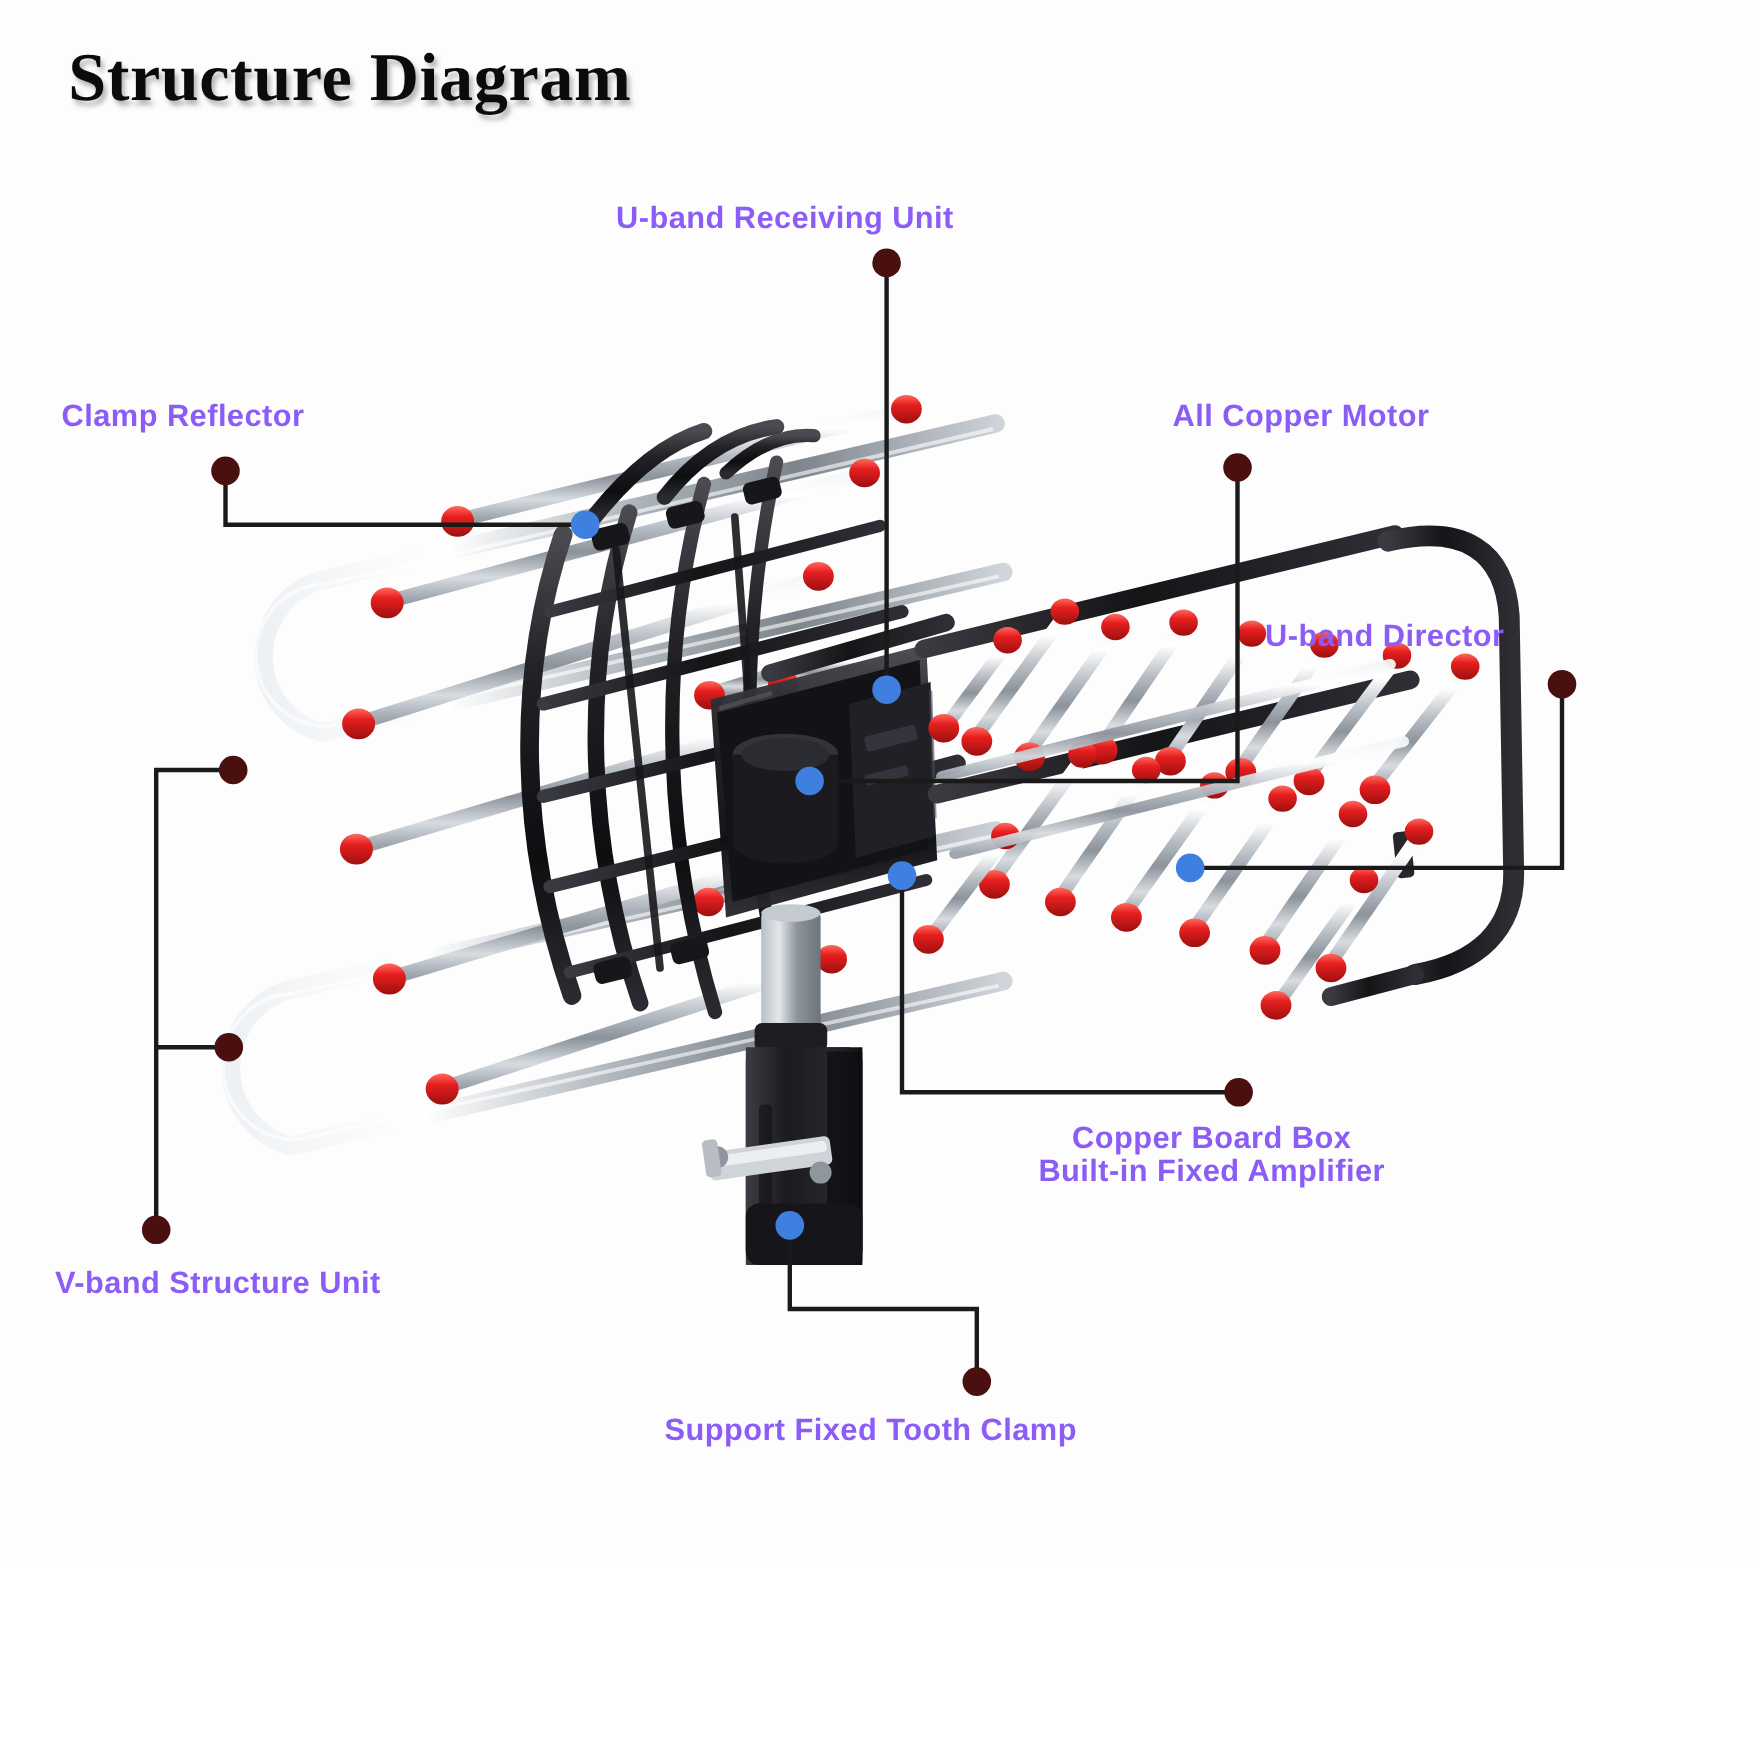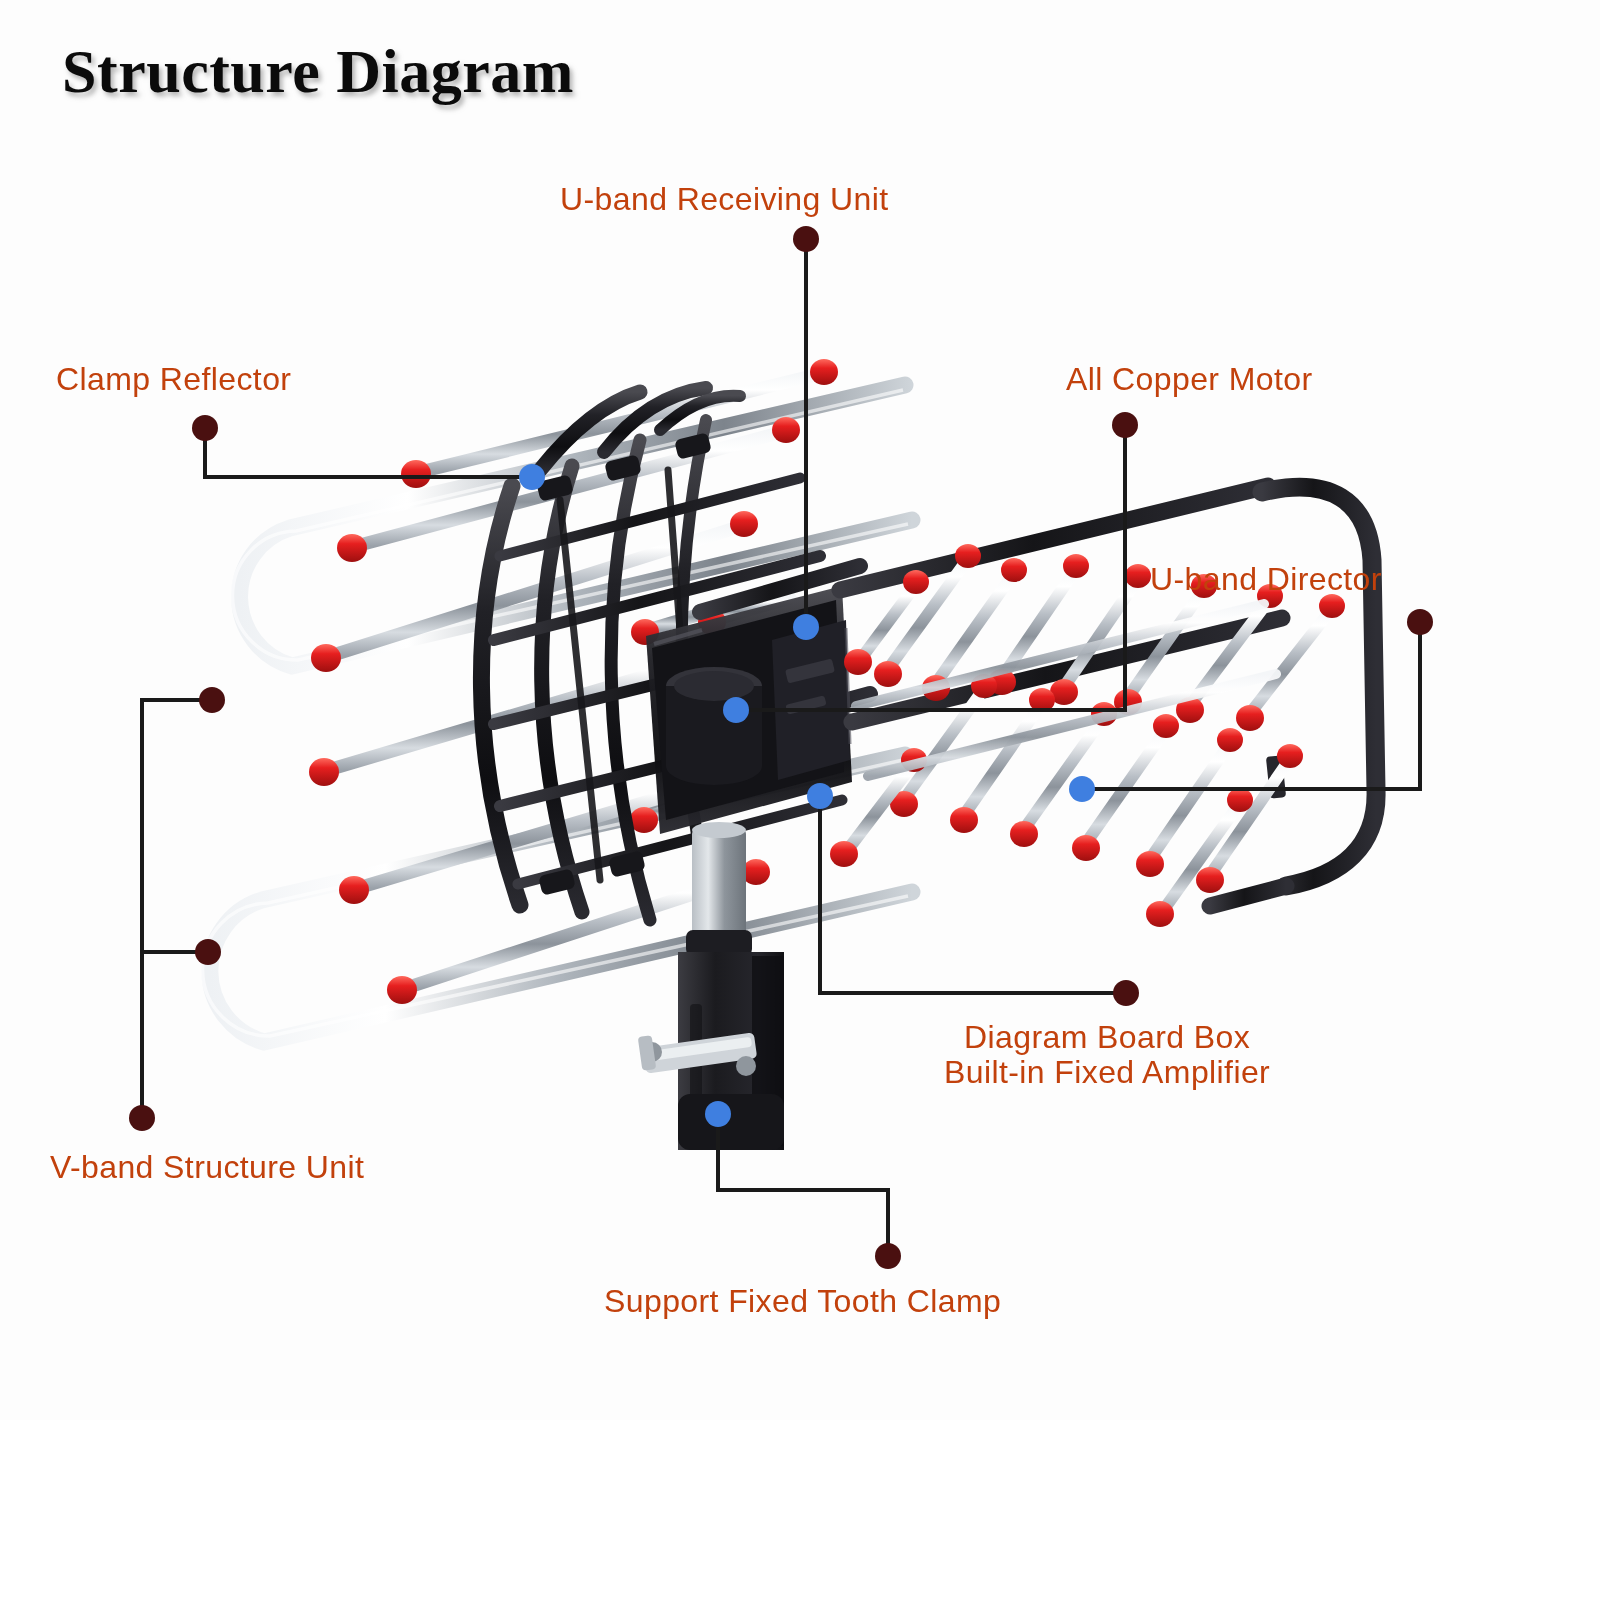--- a/index.html
+++ b/index.html
@@ -26,24 +26,24 @@
     font-weight: 700;
     color: #0b0b0b;
     letter-spacing: 0.5px;
     text-shadow: 3px 4px 5px rgba(120,120,120,0.55);
     white-space: nowrap;
   }
 
   
   .label {
     position: absolute;
-    color: #c2410c;
+    color: #8b5cf6;
     font-family: "Liberation Sans", sans-serif;
-    font-size: 32px;
-    font-weight: 400;
+    font-size: 28px;
+    font-weight: 700;
     letter-spacing: 0.4px;
     white-space: nowrap;
     line-height: 1.12;
   }
   .label.two-line { line-height: 1.08; }
   .label .ln { display: block; }
 
   
   #logo {
     position: absolute;
@@ -433,21 +433,21 @@
 
   <div class="label" style="left:560px; top:182px;">U-band Receiving Unit</div>
 
   <div class="label" style="left:56px; top:362px;">Clamp Reflector</div>
 
   <div class="label" style="left:1150px; top:562px;">U-band Director</div>
 
   <div class="label" style="left:1066px; top:362px;">All Copper Motor</div>
 
   <div class="label two-line" style="left:944px; top:1020px; text-align:center;">
-    <span class="ln">Diagram Board Box</span>
+    <span class="ln">Copper Board Box</span>
     <span class="ln">Built-in Fixed Amplifier</span>
   </div>
 
   <div class="label" style="left:50px; top:1150px;">V-band Structure Unit</div>
 
   <div class="label" style="left:604px; top:1284px;">Support Fixed Tooth Clamp</div>
 
   <div id="logo">
     <span class="bars">
       <i></i>

